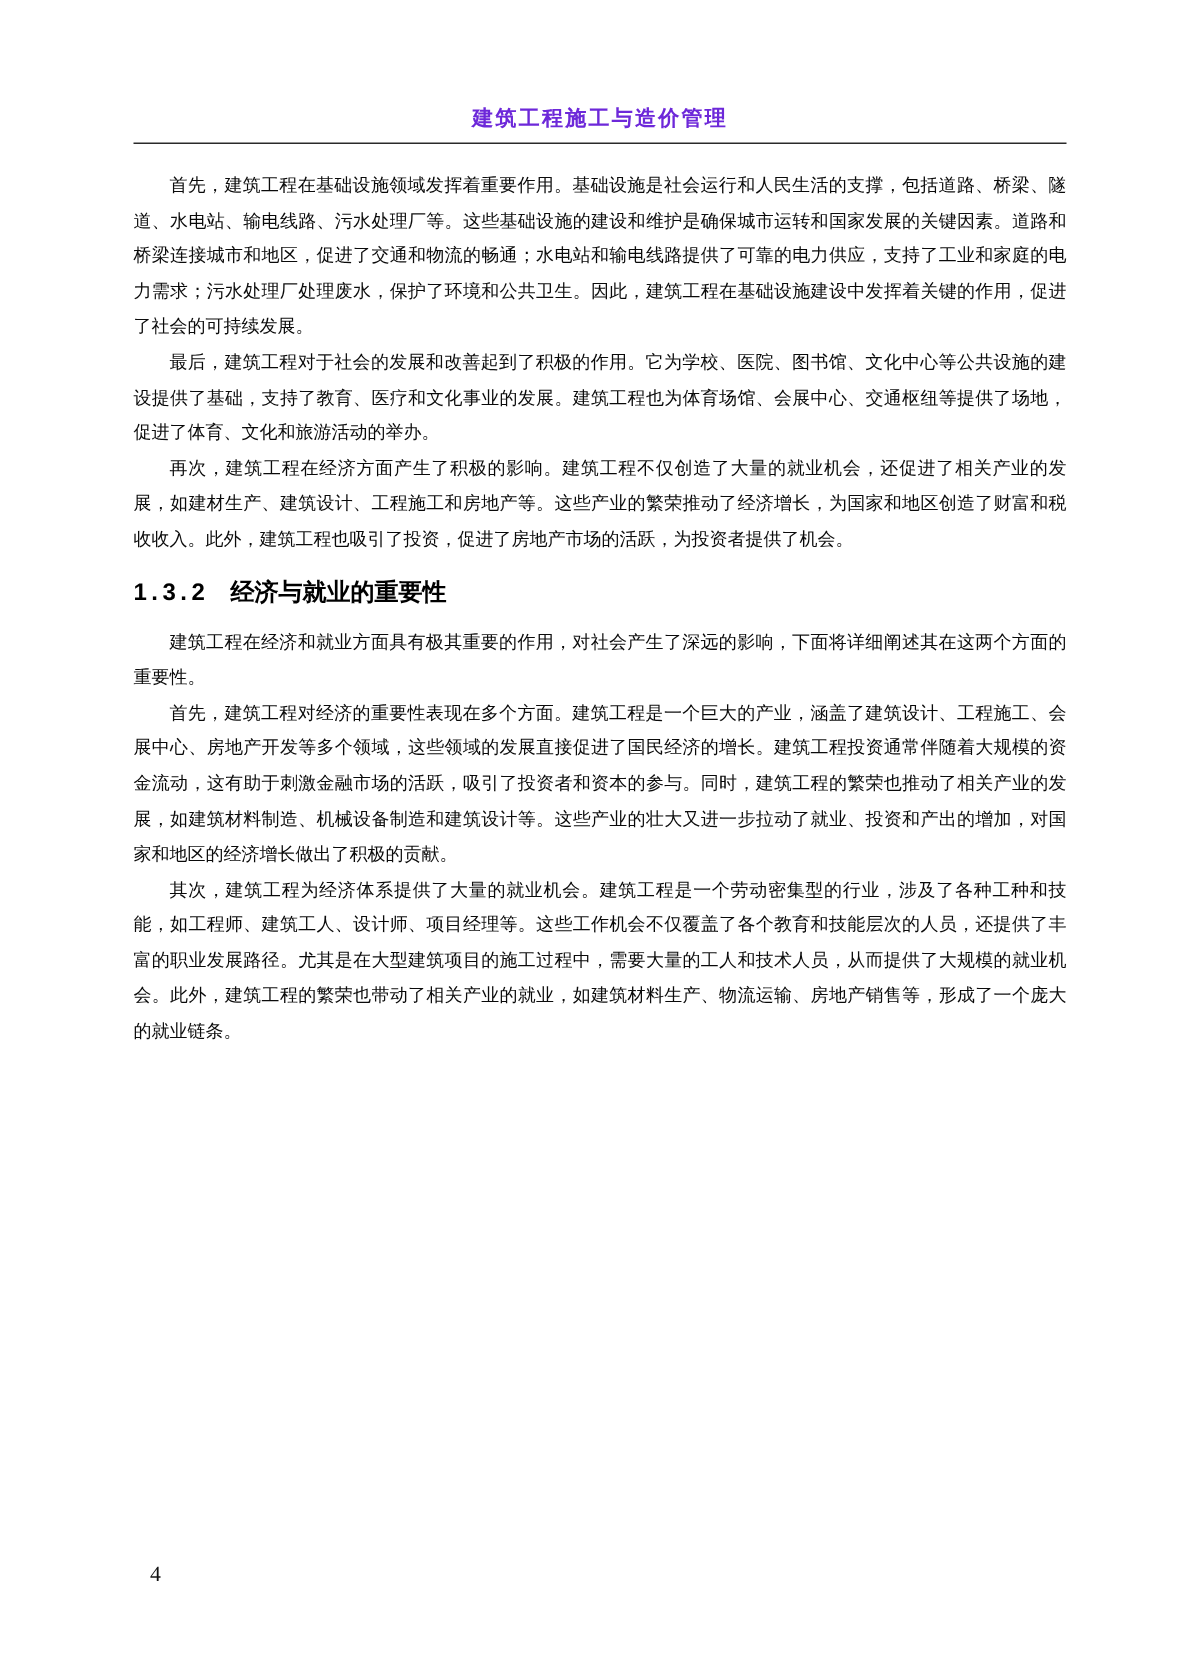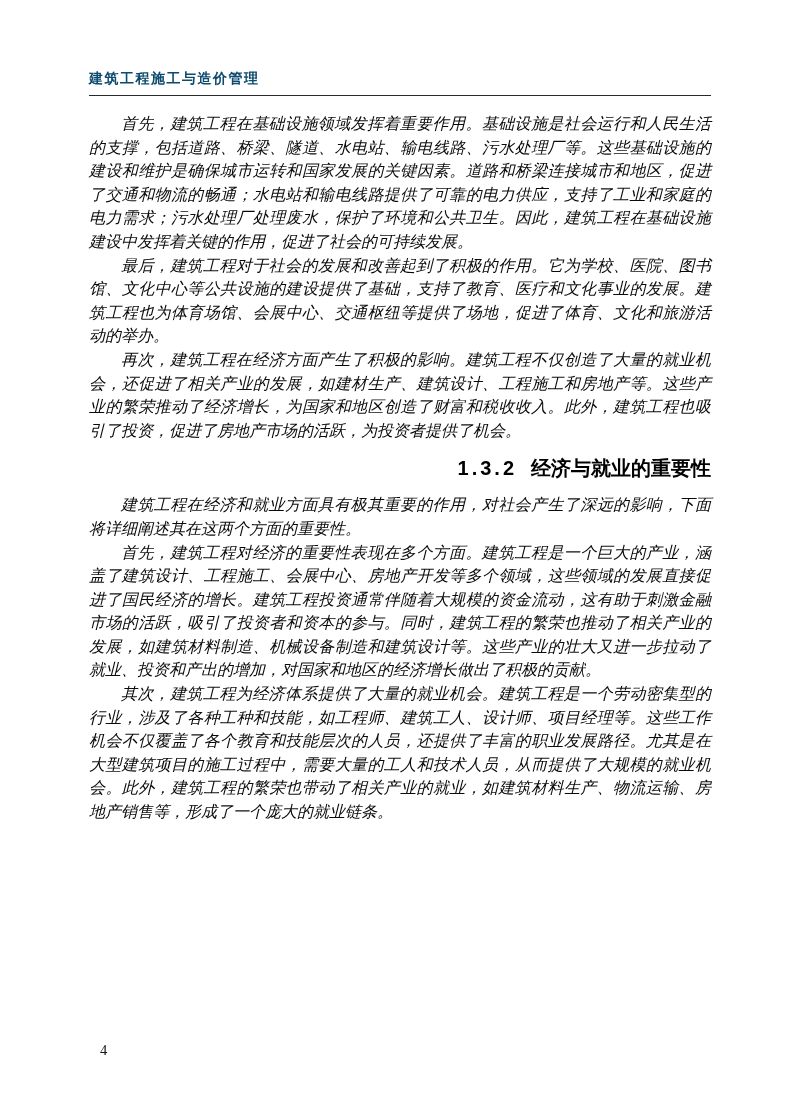--- a/index.html
+++ b/index.html
@@ -15,49 +15,48 @@
   .page {
     position: absolute;
     inset: 0;
     background: #ffffff;
     padding: 0 89px;
   }
   .page-header {
     padding-top: 70px;
   }
   .header-title {
+    text-align: center;
     font-size: 14px;
     letter-spacing: 1.5px;
     font-weight: bold;
     padding-bottom: 7px;
-    color: #0c4a6e;
+    color: #6d28d9;
   }
   .header-rule {
     border-bottom: 1.2px solid #2a2a2a;
     height: 0;
   }
   .body-content {
     padding-top: 16px;
   }
   .body-paragraph {
-    font-size: 16px;
+    font-size: 12px;
     line-height: 23.6px;
     text-align: justify;
     text-indent: 2em;
     word-break: break-all;
     color: #0a0a0a;
-    font-style: italic;
   }
   .section-heading {
     font-family: "Liberation Sans", sans-serif;
-    font-size: 20px;
+    font-size: 16px;
     font-weight: bold;
     margin: 13px 0 11px 0;
     color: #000;
-    text-align: right;
   }
   .heading-number {
     letter-spacing: 3px;
     margin-right: 14px;
   }
   .page-footer {
     position: absolute;
     left: 100px;
     bottom: 56px;
   }

